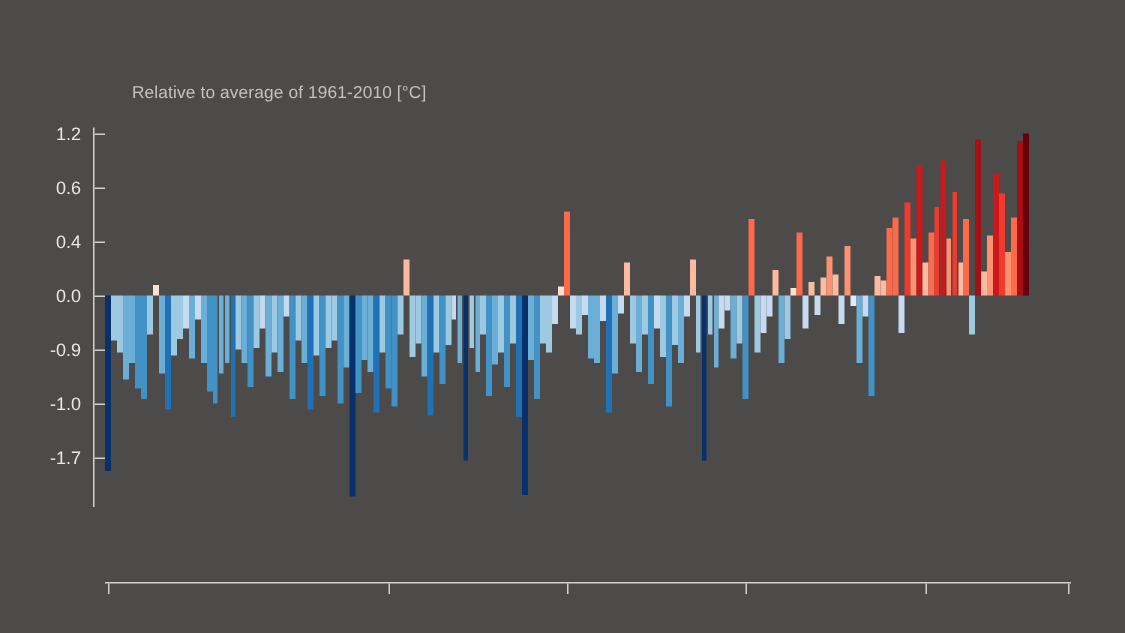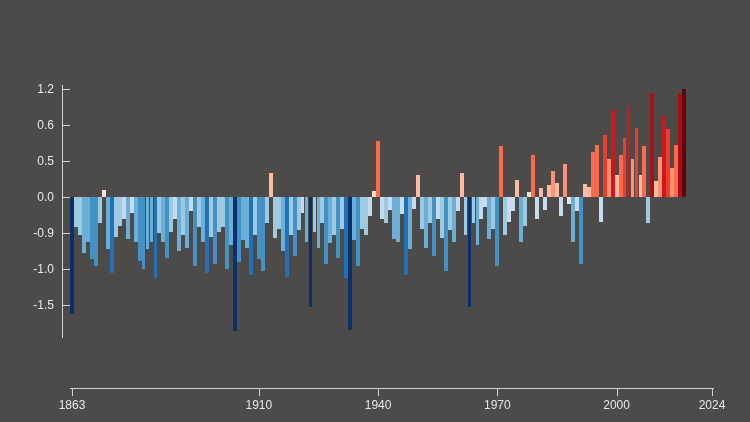--- a/index.html
+++ b/index.html
@@ -66,27 +66,28 @@
     position:absolute;
     font-size:12px;color:#e8e6e6;
     transform:translateX(-50%);white-space:nowrap;
   }
 </style>
 </head>
 <body>
 
 <div id="figure">
 
+  <div id="subtitle">Relative to average of 1961-2010  [°C]</div>
 
   <div id="ylabels">
-      <div class="yl" style="top: 305.471px;">-1.5</div>
+      <div class="yl" style="top: 305.471px;">-1.7</div>
       <div class="yl" style="top: 269.329px;">-1.0</div>
       <div class="yl" style="top: 233.186px;">-0.9</div>
       <div class="yl" style="top: 197.043px;">0.0</div>
-      <div class="yl" style="top: 160.9px;">0.5</div>
+      <div class="yl" style="top: 160.9px;">0.4</div>
       <div class="yl" style="top: 124.757px;">0.6</div>
       <div class="yl" style="top: 88.6143px;">1.2</div>
     </div>
   <div id="yaxis">
       <div class="ytick" style="top: 220.471px;"></div>
       <div class="ytick" style="top: 184.329px;"></div>
       <div class="ytick" style="top: 148.186px;"></div>
       <div class="ytick" style="top: 112.043px;"></div>
       <div class="ytick" style="top: 75.9px;"></div>
       <div class="ytick" style="top: 39.7571px;"></div>
@@ -261,22 +262,14 @@
   </div>
 
   <div id="xaxis">
       <div class="xtick" style="left: 1.98765px;"></div>
       <div class="xtick" style="left: 188.827px;"></div>
       <div class="xtick" style="left: 308.086px;"></div>
       <div class="xtick" style="left: 427.346px;"></div>
       <div class="xtick" style="left: 546.605px;"></div>
       <div class="xtick" style="left: 642.012px;"></div>
     </div>
-  <div id="xlabels">
-      <div class="xl" style="left: 71.9877px; top: 0px;">1863</div>
-      <div class="xl" style="left: 258.827px; top: 0px;">1910</div>
-      <div class="xl" style="left: 378.086px; top: 0px;">1940</div>
-      <div class="xl" style="left: 497.346px; top: 0px;">1970</div>
-      <div class="xl" style="left: 616.605px; top: 0px;">2000</div>
-      <div class="xl" style="left: 712.012px; top: 0px;">2024</div>
-    </div>
 
 </div>
 
 </body></html>

